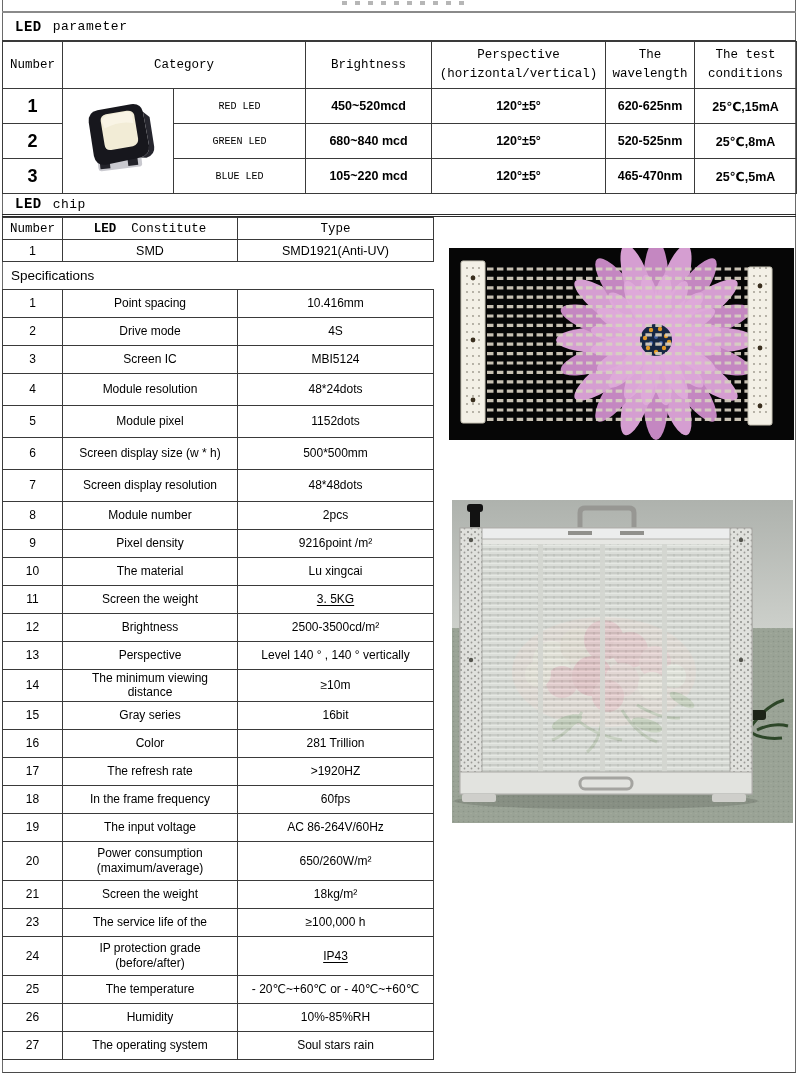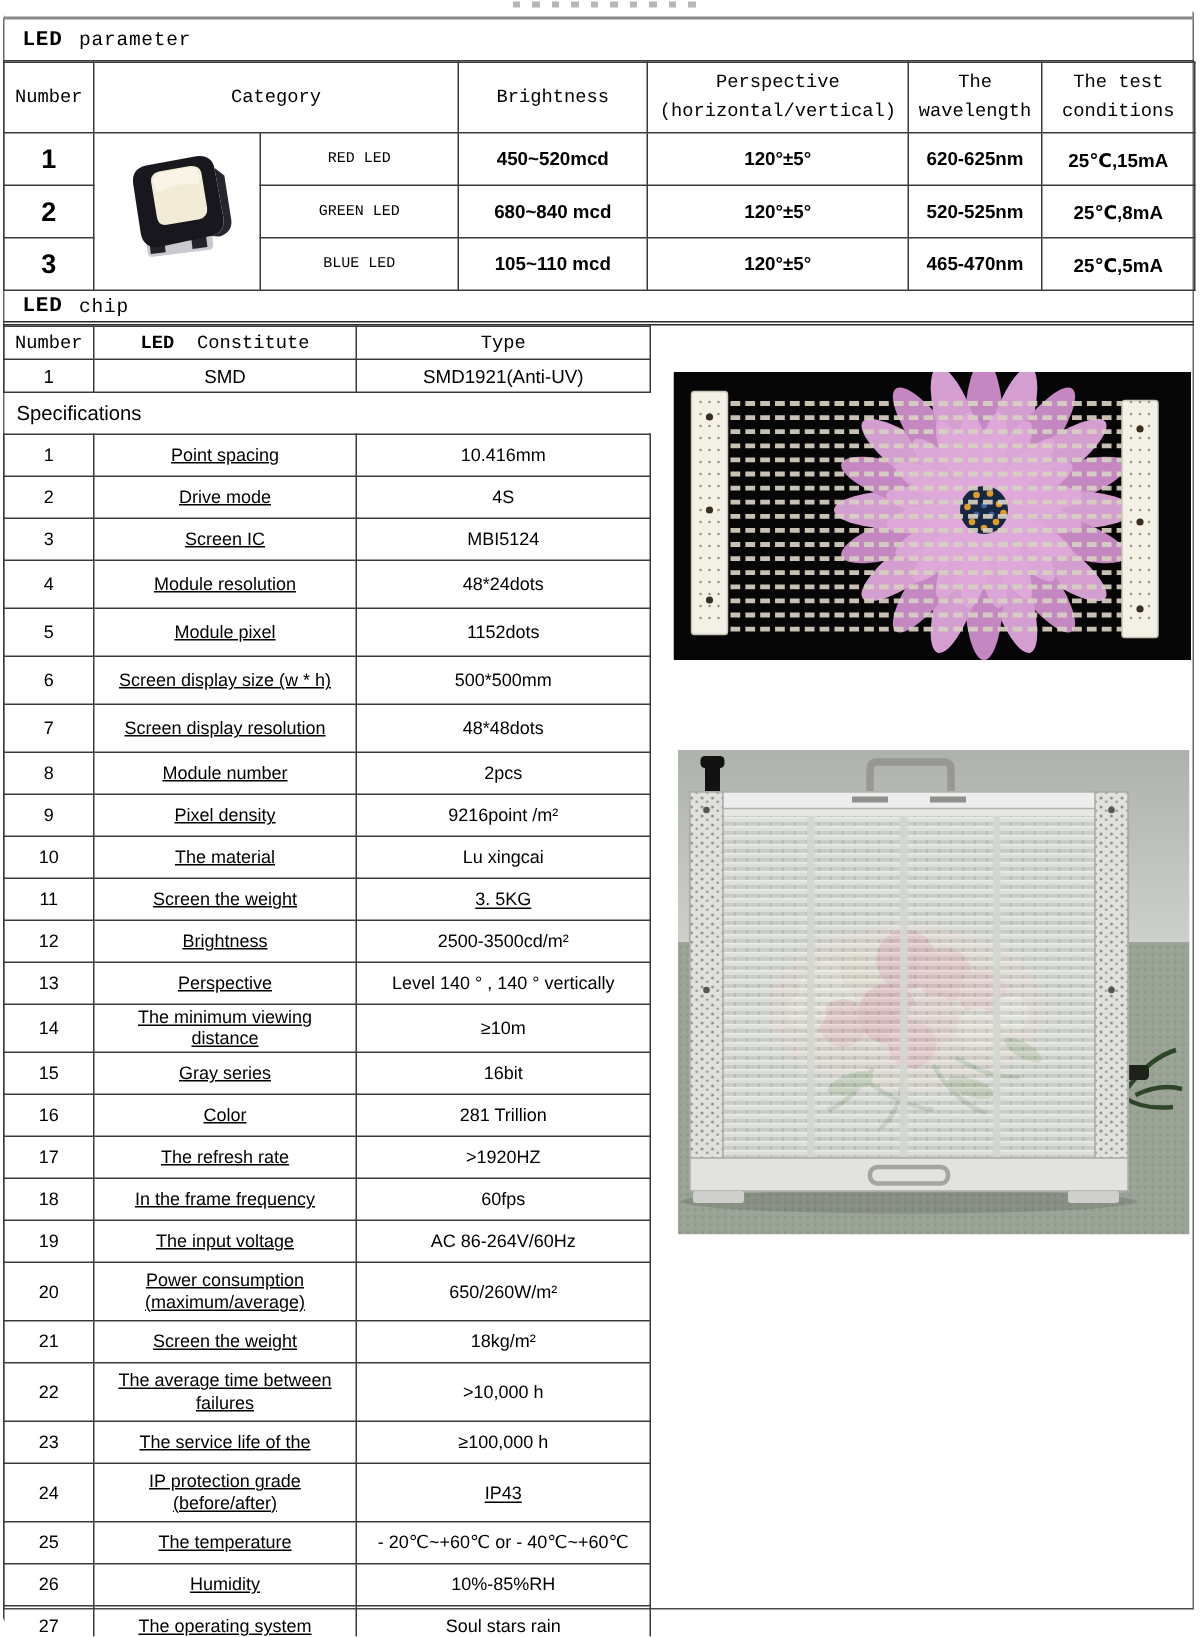--- a/index.html
+++ b/index.html
@@ -1,17 +1,17 @@
 <!DOCTYPE html>
 <html><head>
 <meta charset="utf-8">
 <style>
   html,body{margin:0;padding:0;background:#fff;}
   .page{position:relative;width:800px;height:1091px;background:#ffffff;overflow:hidden;
-        font-family:"Liberation Sans","DejaVu Sans",sans-serif;color:#000;border-radius:21px;}
+        font-family:"Liberation Sans","DejaVu Sans",sans-serif;color:#000;}
   
   .frame{position:absolute;left:2px;top:0;width:794px;height:1073px;
          border-left:1px solid #6a6a6a;border-right:1px solid #6a6a6a;border-bottom:1px solid #4a4a4a;
          box-sizing:border-box;pointer-events:none;}
   .top-marks{position:absolute;left:342px;top:1px;width:126px;height:4px;opacity:.65;
          background:repeating-linear-gradient(90deg,#8f8f8f 0 5px,transparent 5px 13px);}
   .content{position:absolute;left:2px;top:11px;width:794px;border-top:2px solid #8a8a8a;box-sizing:border-box;}
   .sec-title{height:27px;display:flex;align-items:center;padding-left:13px;
              border-bottom:1px solid #3a3a3a;font-family:"Liberation Mono","DejaVu Sans Mono",monospace;
              font-size:13px;letter-spacing:.5px;}
@@ -32,21 +32,21 @@
   #chip-table{width:431px;}
   #chip-table th{font-family:"Liberation Mono","DejaVu Sans Mono",monospace;font-weight:normal;font-size:12.5px;height:21px;}
   #chip-table td{font-size:12.5px;height:21px;}
   #chip-table .hb{font-weight:bold;font-family:"Liberation Mono","DejaVu Sans Mono",monospace;}
   
   .spec-head{height:27px;display:flex;align-items:center;padding-left:9px;font-weight:normal;font-size:13.5px;}
   #spec-table{width:431px;font-size:12px;}
   #spec-table td{height:25px;line-height:1.2;}
   #spec-table tr.mid td{height:29px;}
   #spec-table tr.tall td{height:36px;}
-  #spec-table .spec-label{padding:1px 6px;text-decoration:underline;}
+  #spec-table .spec-label{padding:1px 6px;}
   .u{text-decoration:underline;text-underline-offset:2px;}
   
   .photo1{position:absolute;left:449px;top:248px;width:345px;height:192px;}
   .photo2{position:absolute;left:452px;top:500px;width:341px;height:323px;}
 </style>
 </head>
 <body>
 
 <div class="page">
   <div class="top-marks"></div>
@@ -113,21 +113,21 @@
         <td class="num-big">2</td>
         <td class="cat-label">GREEN LED</td>
         <td class="val-b">680~840 mcd</td>
         <td class="val-b">120°±5°</td>
         <td class="val-b">520-525nm</td>
         <td class="val-b">25℃,8mA</td>
       </tr>
       <tr>
         <td class="num-big">3</td>
         <td class="cat-label">BLUE LED</td>
-        <td class="val-b">105~110 mcd</td>
+        <td class="val-b">105~220 mcd</td>
         <td class="val-b">120°±5°</td>
         <td class="val-b">465-470nm</td>
         <td class="val-b">25℃,5mA</td>
       </tr>
     </tbody>
       </table>
 
     <div class="sec-title chip-title">
       <span class="b">LED</span>
       <span>chip</span>
@@ -262,25 +262,20 @@
           </tr>
           <tr class="tall">
             <td>20</td>
             <td class="spec-label">Power consumption (maximum/average)</td>
             <td><span>650/260W/m²</span></td>
           </tr>
           <tr>
             <td>21</td>
             <td class="spec-label">Screen the weight</td>
             <td><span>18kg/m²</span></td>
-          </tr>
-          <tr class="tall">
-            <td>22</td>
-            <td class="spec-label">The average time between failures</td>
-            <td><span>&gt;10,000 h</span></td>
           </tr>
           <tr>
             <td>23</td>
             <td class="spec-label">The service life of the</td>
             <td><span>≥100,000 h</span></td>
           </tr>
           <tr class="tall">
             <td>24</td>
             <td class="spec-label">IP protection grade (before/after)</td>
             <td><span class="u">IP43</span></td>

